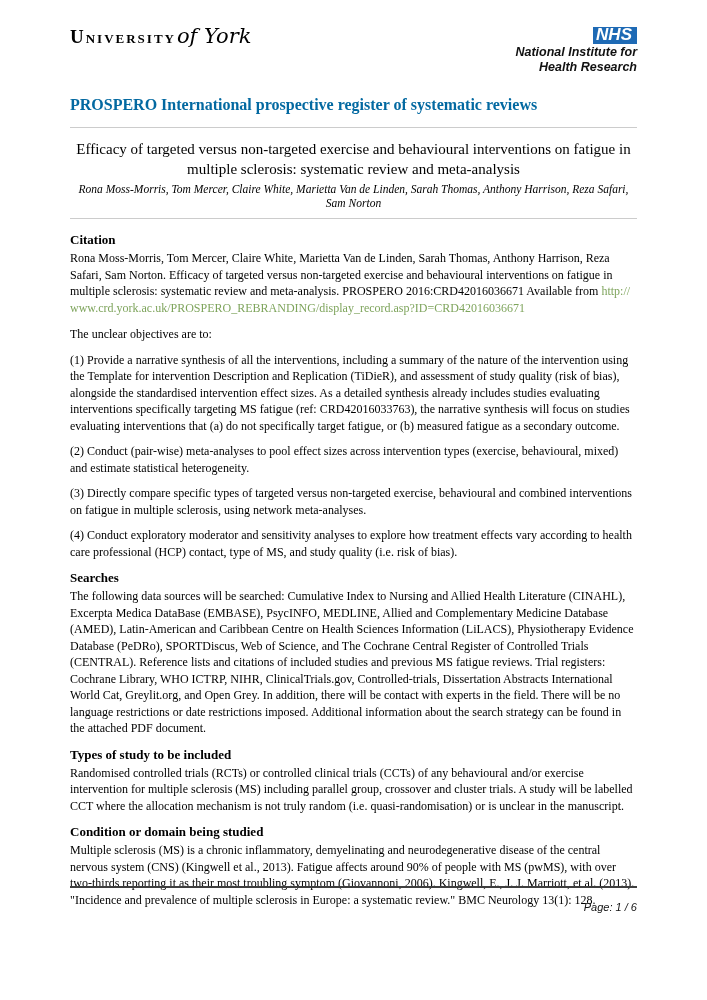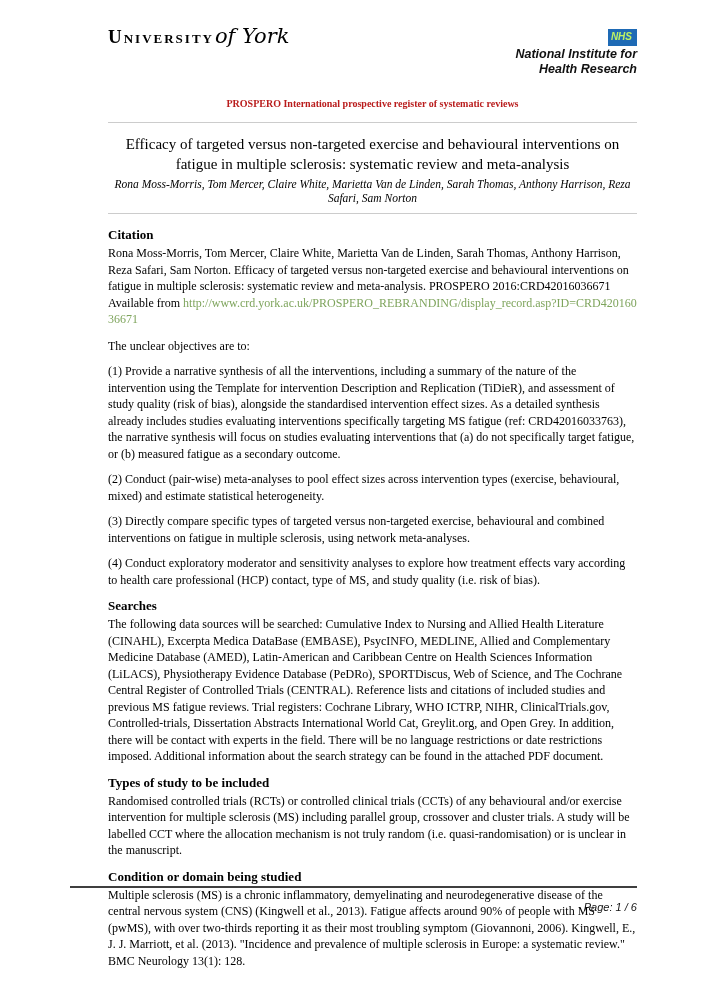--- a/index.html
+++ b/index.html
@@ -4,21 +4,21 @@
 <style>
   html, body { margin: 0; padding: 0; }
   body {
     width: 707px; height: 1000px;
     background: #ffffff;
     font-family: "Liberation Serif", serif;
     color: #000;
     position: relative;
     overflow: hidden;
   }
-  .page { padding: 24px 70px 0 108px; }
+  .page { padding: 24px 70px 0 70px; }
 
   
   .header-row { display: flex; justify-content: space-between; align-items: flex-start; }
   .uoy-line1 { white-space: nowrap; }
   .uoy-caps {
     font-family: "Liberation Serif", serif;
     font-variant: small-caps;
     font-weight: 600;
     font-size: 19px;
     letter-spacing: 2px;
@@ -32,41 +32,41 @@
   .uoy-line2 {
     font-family: "Liberation Sans", sans-serif;
     font-size: 13.5px;
     margin-top: 2px;
     color: #111;
   }
   .nhs-block { text-align: right; font-family: "Liberation Sans", sans-serif; padding-top: 2px; }
   .nhs-box {
     display: inline-block;
     background: #1e6ab5;
-    color: #bef264;
+    color: #ffffff;
     font-weight: bold;
     font-style: italic;
-    font-size: 10px;
+    font-size: 17px;
     line-height: 16px;
     padding: 0 5px 1px 3px;
   }
   .nihr-line {
     font-weight: bold;
     font-style: italic;
     font-size: 12.5px;
     line-height: 15px;
     color: #111;
   }
   .nihr-line.first { margin-top: 1px; }
 
   .prospero-banner {
-    text-align: center;
-    color: #b91c1c;
+    text-align: left;
+    color: #0369a1;
     font-weight: bold;
-    font-size: 10px;
+    font-size: 16px;
     margin-top: 21px;
   }
 
   hr.light { border: none; border-top: 1px solid #cccccc; margin: 13px 0 0 0; }
   hr.light.second { margin-top: 8px; }
 
   
   .doc-title {
     font-size: 15px;
     font-weight: normal;

